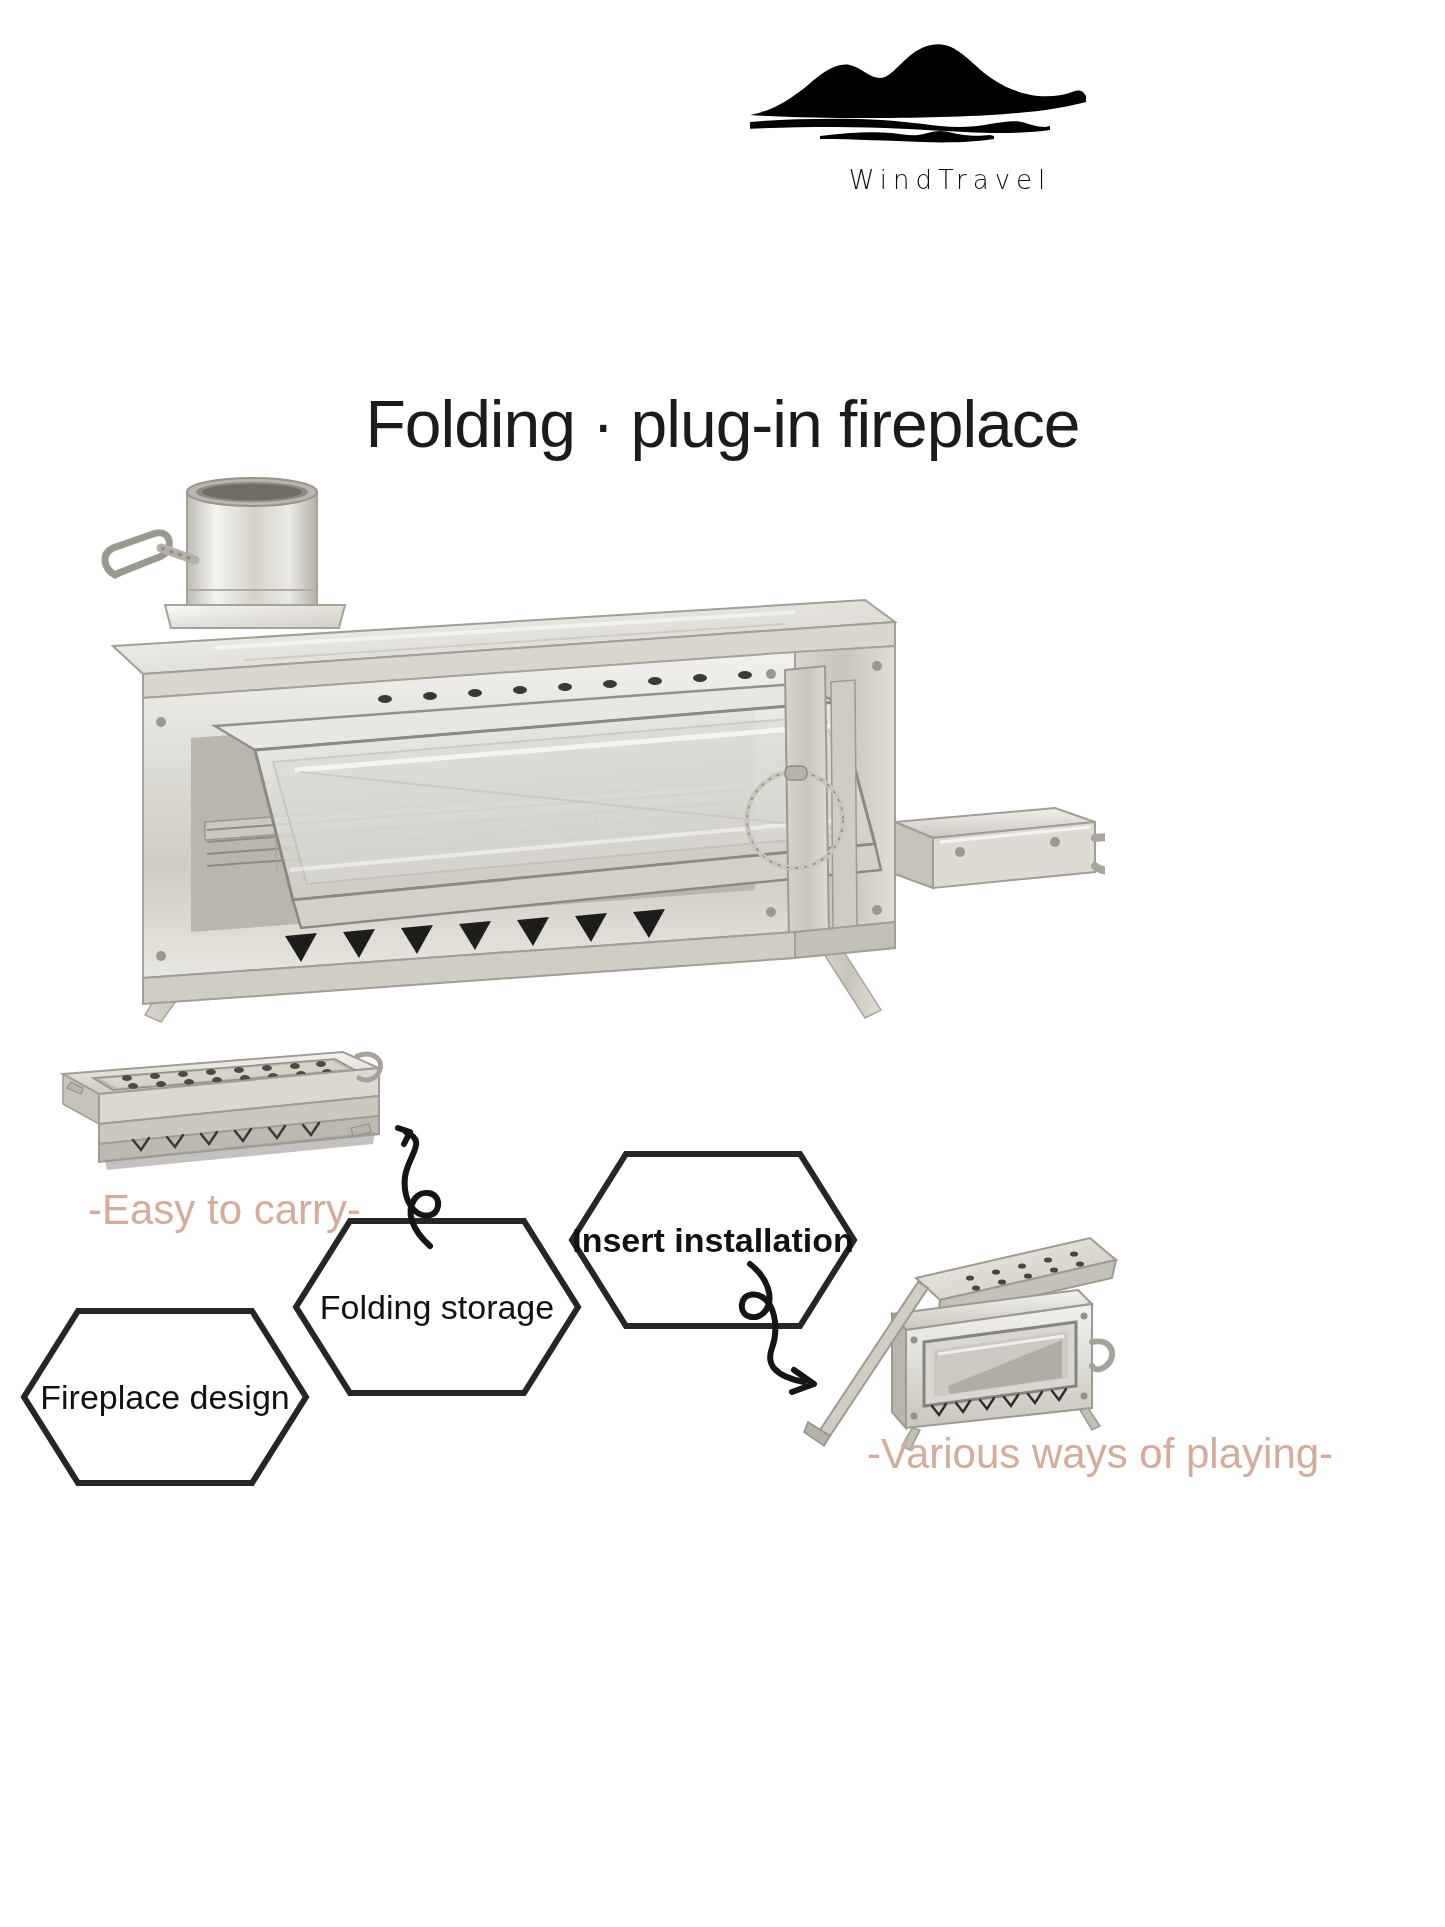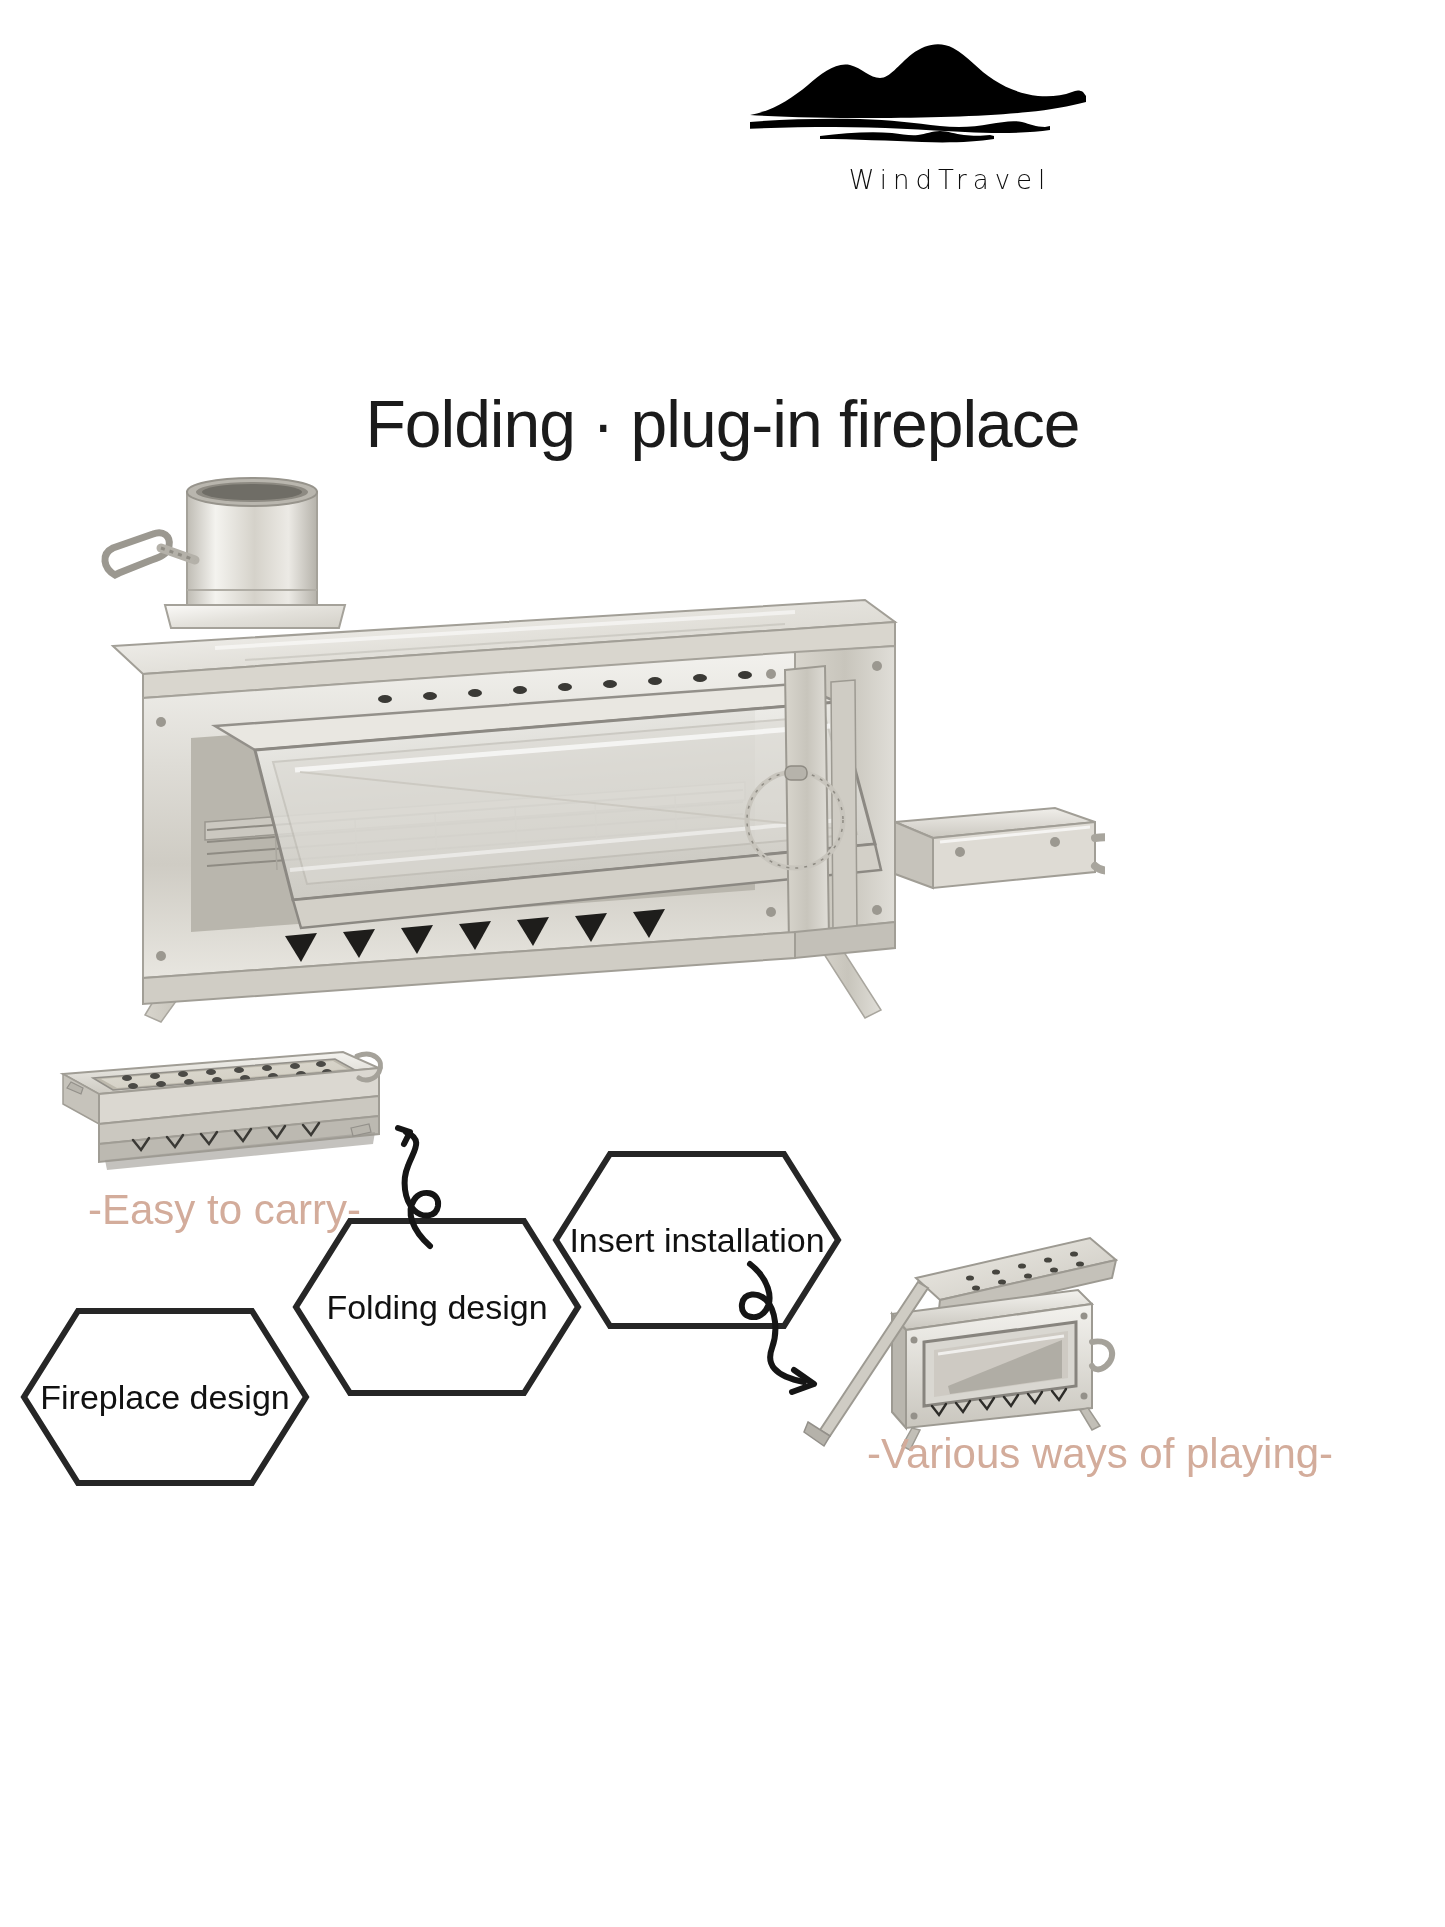--- a/index.html
+++ b/index.html
@@ -372,32 +372,32 @@
       <g fill="#94918a">
         <circle cx="114" cy="110" r="3.5"></circle>
           <circle cx="114" cy="186" r="3.5"></circle>
         <circle cx="284" cy="86" r="3.5"></circle>
           <circle cx="284" cy="166" r="3.5"></circle>
       </g>
     </svg>
   </div>
 
 
-  <div class="hex" style="left:552px; top:1150px; width:290px; height:180px;">
+  <div class="hex" style="left:568px; top:1150px; width:290px; height:180px;font-weight:bold;">
     <svg width="290" height="180" viewBox="0 0 290 180">
       <polygon points="58,4 232,4 286,90 232,176 58,176 4,90" fill="none" stroke="#262626" stroke-width="6" stroke-linejoin="miter"></polygon>
     </svg>
     <div class="hex-label">Insert installation</div>
   </div>
 
   <div class="hex" style="left:292px; top:1217px; width:290px; height:180px;">
     <svg width="290" height="180" viewBox="0 0 290 180">
       <polygon points="58,4 232,4 286,90 232,176 58,176 4,90" fill="none" stroke="#262626" stroke-width="6" stroke-linejoin="miter"></polygon>
     </svg>
-    <div class="hex-label">Folding design</div>
+    <div class="hex-label">Folding storage</div>
   </div>
 
   <div class="hex" style="left:20px; top:1307px; width:290px; height:180px;">
     <svg width="290" height="180" viewBox="0 0 290 180">
       <polygon points="58,4 232,4 286,90 232,176 58,176 4,90" fill="none" stroke="#262626" stroke-width="6" stroke-linejoin="miter"></polygon>
     </svg>
     <div class="hex-label">Fireplace design</div>
   </div>
 
   <div class="arrow" style="left:378px; top:1118px; width:100px; height:130px;">

